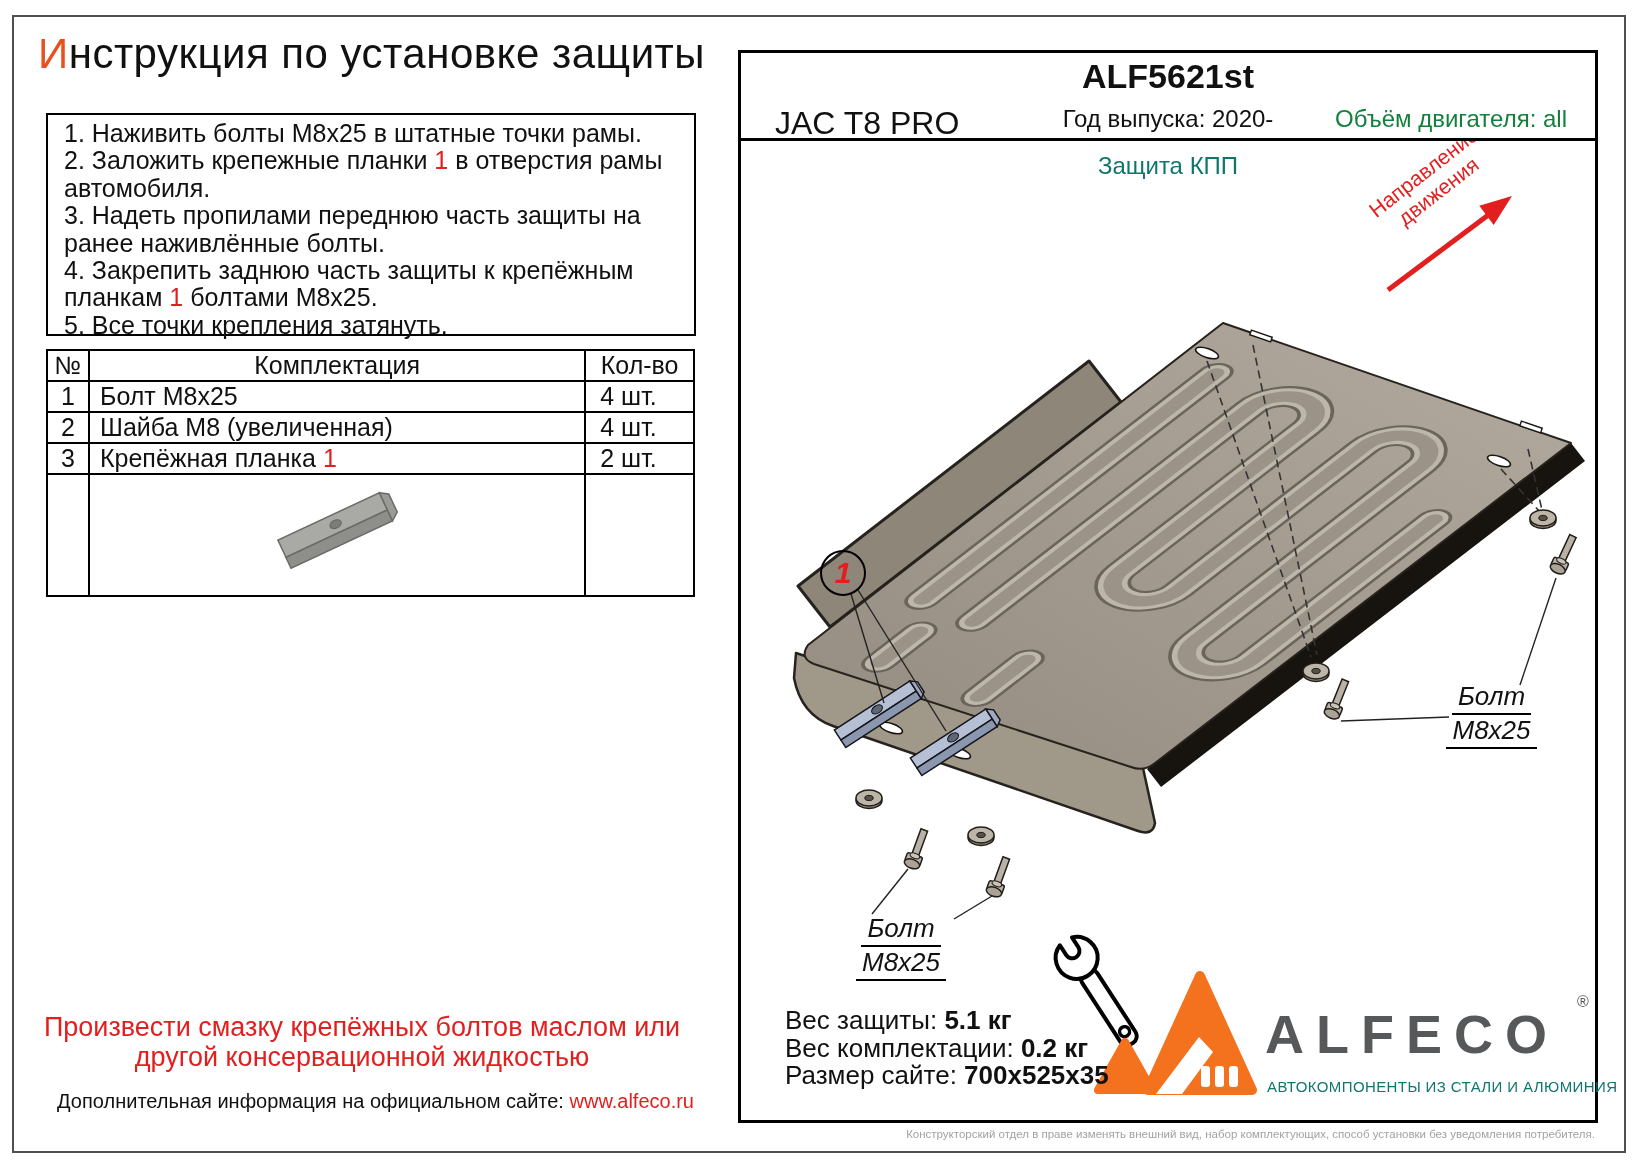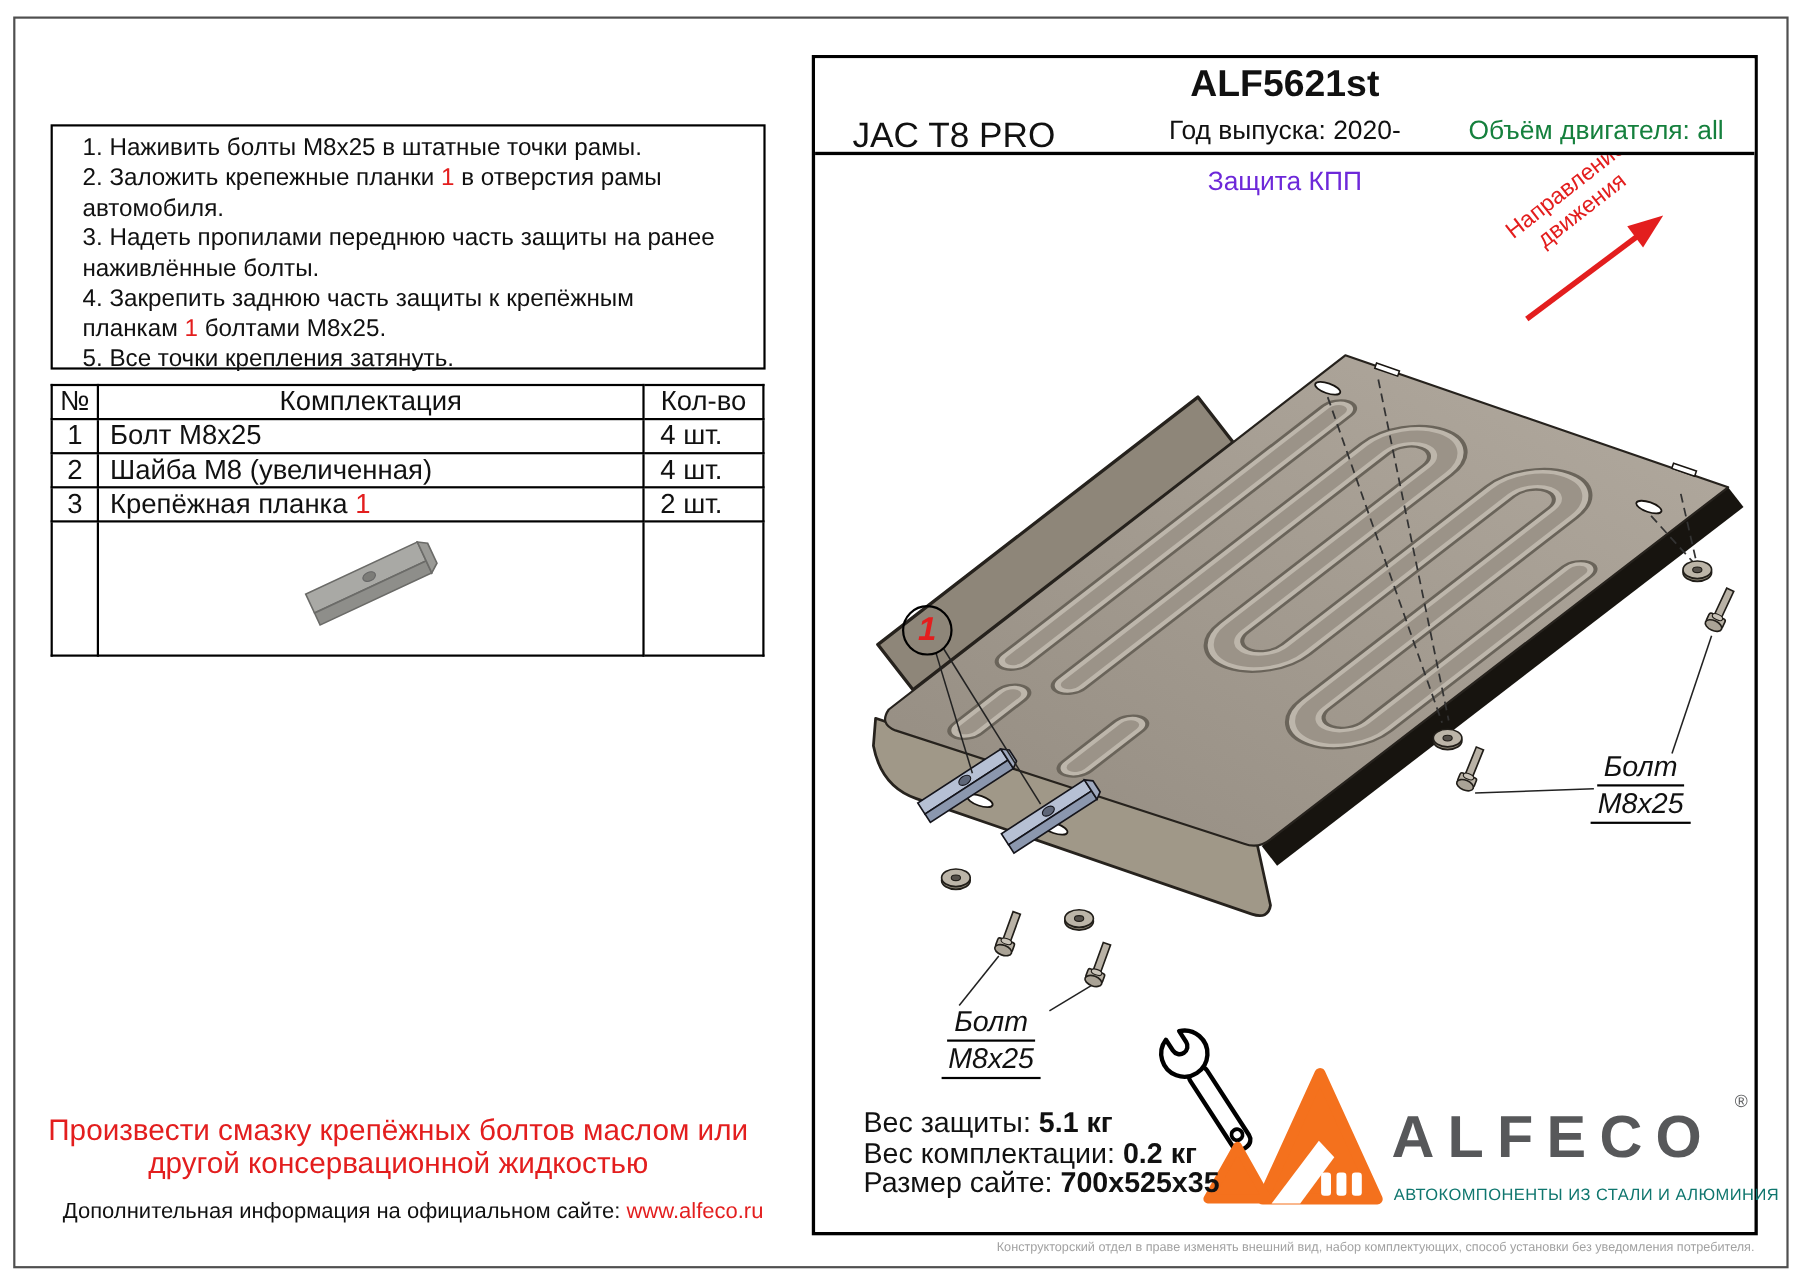--- a/index.html
+++ b/index.html
@@ -3,21 +3,21 @@
 <meta charset="utf-8">
 <style>
   * { margin:0; padding:0; box-sizing:border-box; }
   body { background:#e8e8e8; font-family:"Liberation Sans", sans-serif; }
   .page { position:relative; width:1642px; height:1168px; background:#fff; overflow:hidden; margin:0 auto; }
   .frame { position:absolute; left:12px; top:15px; width:1614px; height:1138px; border:2px solid #4f4f4f; }
 
   .title { position:absolute; left:38px; top:30px; font-size:42px; font-weight:400; color:#111; letter-spacing:0.5px; white-space:nowrap; }
   .title .accent { color:#e8501e; }
 
-  .instr-box { position:absolute; left:46px; top:113px; width:650px; height:223px; border:2px solid #000; padding:5px 27px; font-size:22px; line-height:27.4px; color:#111; }
+  .instr-box { position:absolute; left:46px; top:113px; width:650px; height:223px; border:2px solid #000; padding:5px 16px; font-size:25px; line-height:27.4px; color:#111; }
   .red { color:#e31e1e; }
 
   .parts { position:absolute; left:46px; top:349px; width:649px; border-collapse:collapse; font-size:25px; color:#111; }
   .parts th, .parts td { border:2px solid #000; padding:0 6px; height:31px; }
   .parts th { font-weight:400; text-align:center; }
   .parts td.num { text-align:center; width:42px; }
   .parts td.name { width:498px; padding-left:10px; }
   .parts td.qty { width:109px; padding-left:14px; }
   .parts td.tall { height:122px; border-top:none; }
   .parts .img-cell { text-align:center; vertical-align:middle; }
@@ -28,21 +28,21 @@
 
   .disclaimer { position:absolute; right:47px; top:1128px; font-size:11.5px; color:#a2a2a2; }
 
   .panel { position:absolute; left:738px; top:50px; width:860px; height:1073px; border:3px solid #000; background:#fff; }
   .p-header { position:absolute; top:0; left:0; right:0; height:88px; border-bottom:3px solid #000; z-index:3; background:#fff; }
   .p-code { position:absolute; top:4px; left:0; width:100%; text-align:center; font-size:34px; font-weight:700; color:#111; }
   .p-veh { position:absolute; top:52px; left:34px; font-size:32px; color:#111; }
   .p-year { position:absolute; top:52px; left:50%; transform:translateX(-50%); font-size:24px; color:#111; }
   .p-eng { position:absolute; top:52px; right:28px; font-size:24px; color:#15803d; }
 
-  .diagram-title { position:absolute; top:99px; left:0; width:100%; text-align:center; font-size:24px; color:#6d28d9; z-index:2; }
+  .diagram-title { position:absolute; top:99px; left:0; width:100%; text-align:center; font-size:24px; color:#0f766e; z-index:2; }
   .diagram { position:absolute; left:0; top:0; width:854px; height:1067px; z-index:1; }
 
   .direction { position:absolute; left:600px; top:105px; width:180px; text-align:center; font-size:21px; line-height:24px; color:#e31e1e; transform:rotate(-38deg); z-index:2; }
 
   .callout { position:absolute; left:79px; top:497px; width:46px; height:46px; border:2.5px solid #000; border-radius:50%; text-align:center; line-height:42px; font-size:30px; font-weight:700; font-style:italic; color:#e31e1e; z-index:2; background:transparent; }
 
   .bolt-label { position:absolute; text-align:center; font-size:26px; font-style:italic; color:#111; z-index:2; }
   .bolt-label .bl-line { display:inline-block; border-bottom:2px solid #000; padding:0 6px 1px 6px; }
   .bolt-label.left { left:95px; top:860px; width:130px; }
   .bolt-label.right { left:698px; top:628px; width:105px; }
@@ -53,20 +53,21 @@
   .alfeco-text { position:absolute; left:524px; top:950px; font-size:54px; font-weight:700; letter-spacing:12px; color:#57585a; z-index:2; white-space:nowrap; }
   .alfeco-reg { position:absolute; left:836px; top:940px; font-size:16px; color:#57585a; z-index:2; }
   .alfeco-tagline { position:absolute; left:526px; top:1025px; width:322px; font-size:15px; letter-spacing:0.4px; color:#0f766e; z-index:2; white-space:nowrap; }
 </style>
 </head>
 <body>
 
 <div class="page">
   <div class="frame"></div>
 
+  <h1 class="title"><span class="accent">И</span><span>нструкция по установке защиты</span></h1>
 
   <div class="instr-box">
     <p><span>1. Наживить болты М8х25 в штатные точки рамы.</span></p>
     <p><span>2. Заложить крепежные планки </span><span class="red">1</span><span> в отверстия рамы автомобиля.</span></p>
     <p><span>3. Надеть пропилами переднюю часть защиты на ранее наживлённые болты.</span></p>
     <p><span>4. Закрепить заднюю часть защиты к крепёжным планкам </span><span class="red">1</span><span> болтами М8х25.</span></p>
     <p><span>5. Все точки крепления затянуть.</span></p>
   </div>
 
   <table class="parts">

